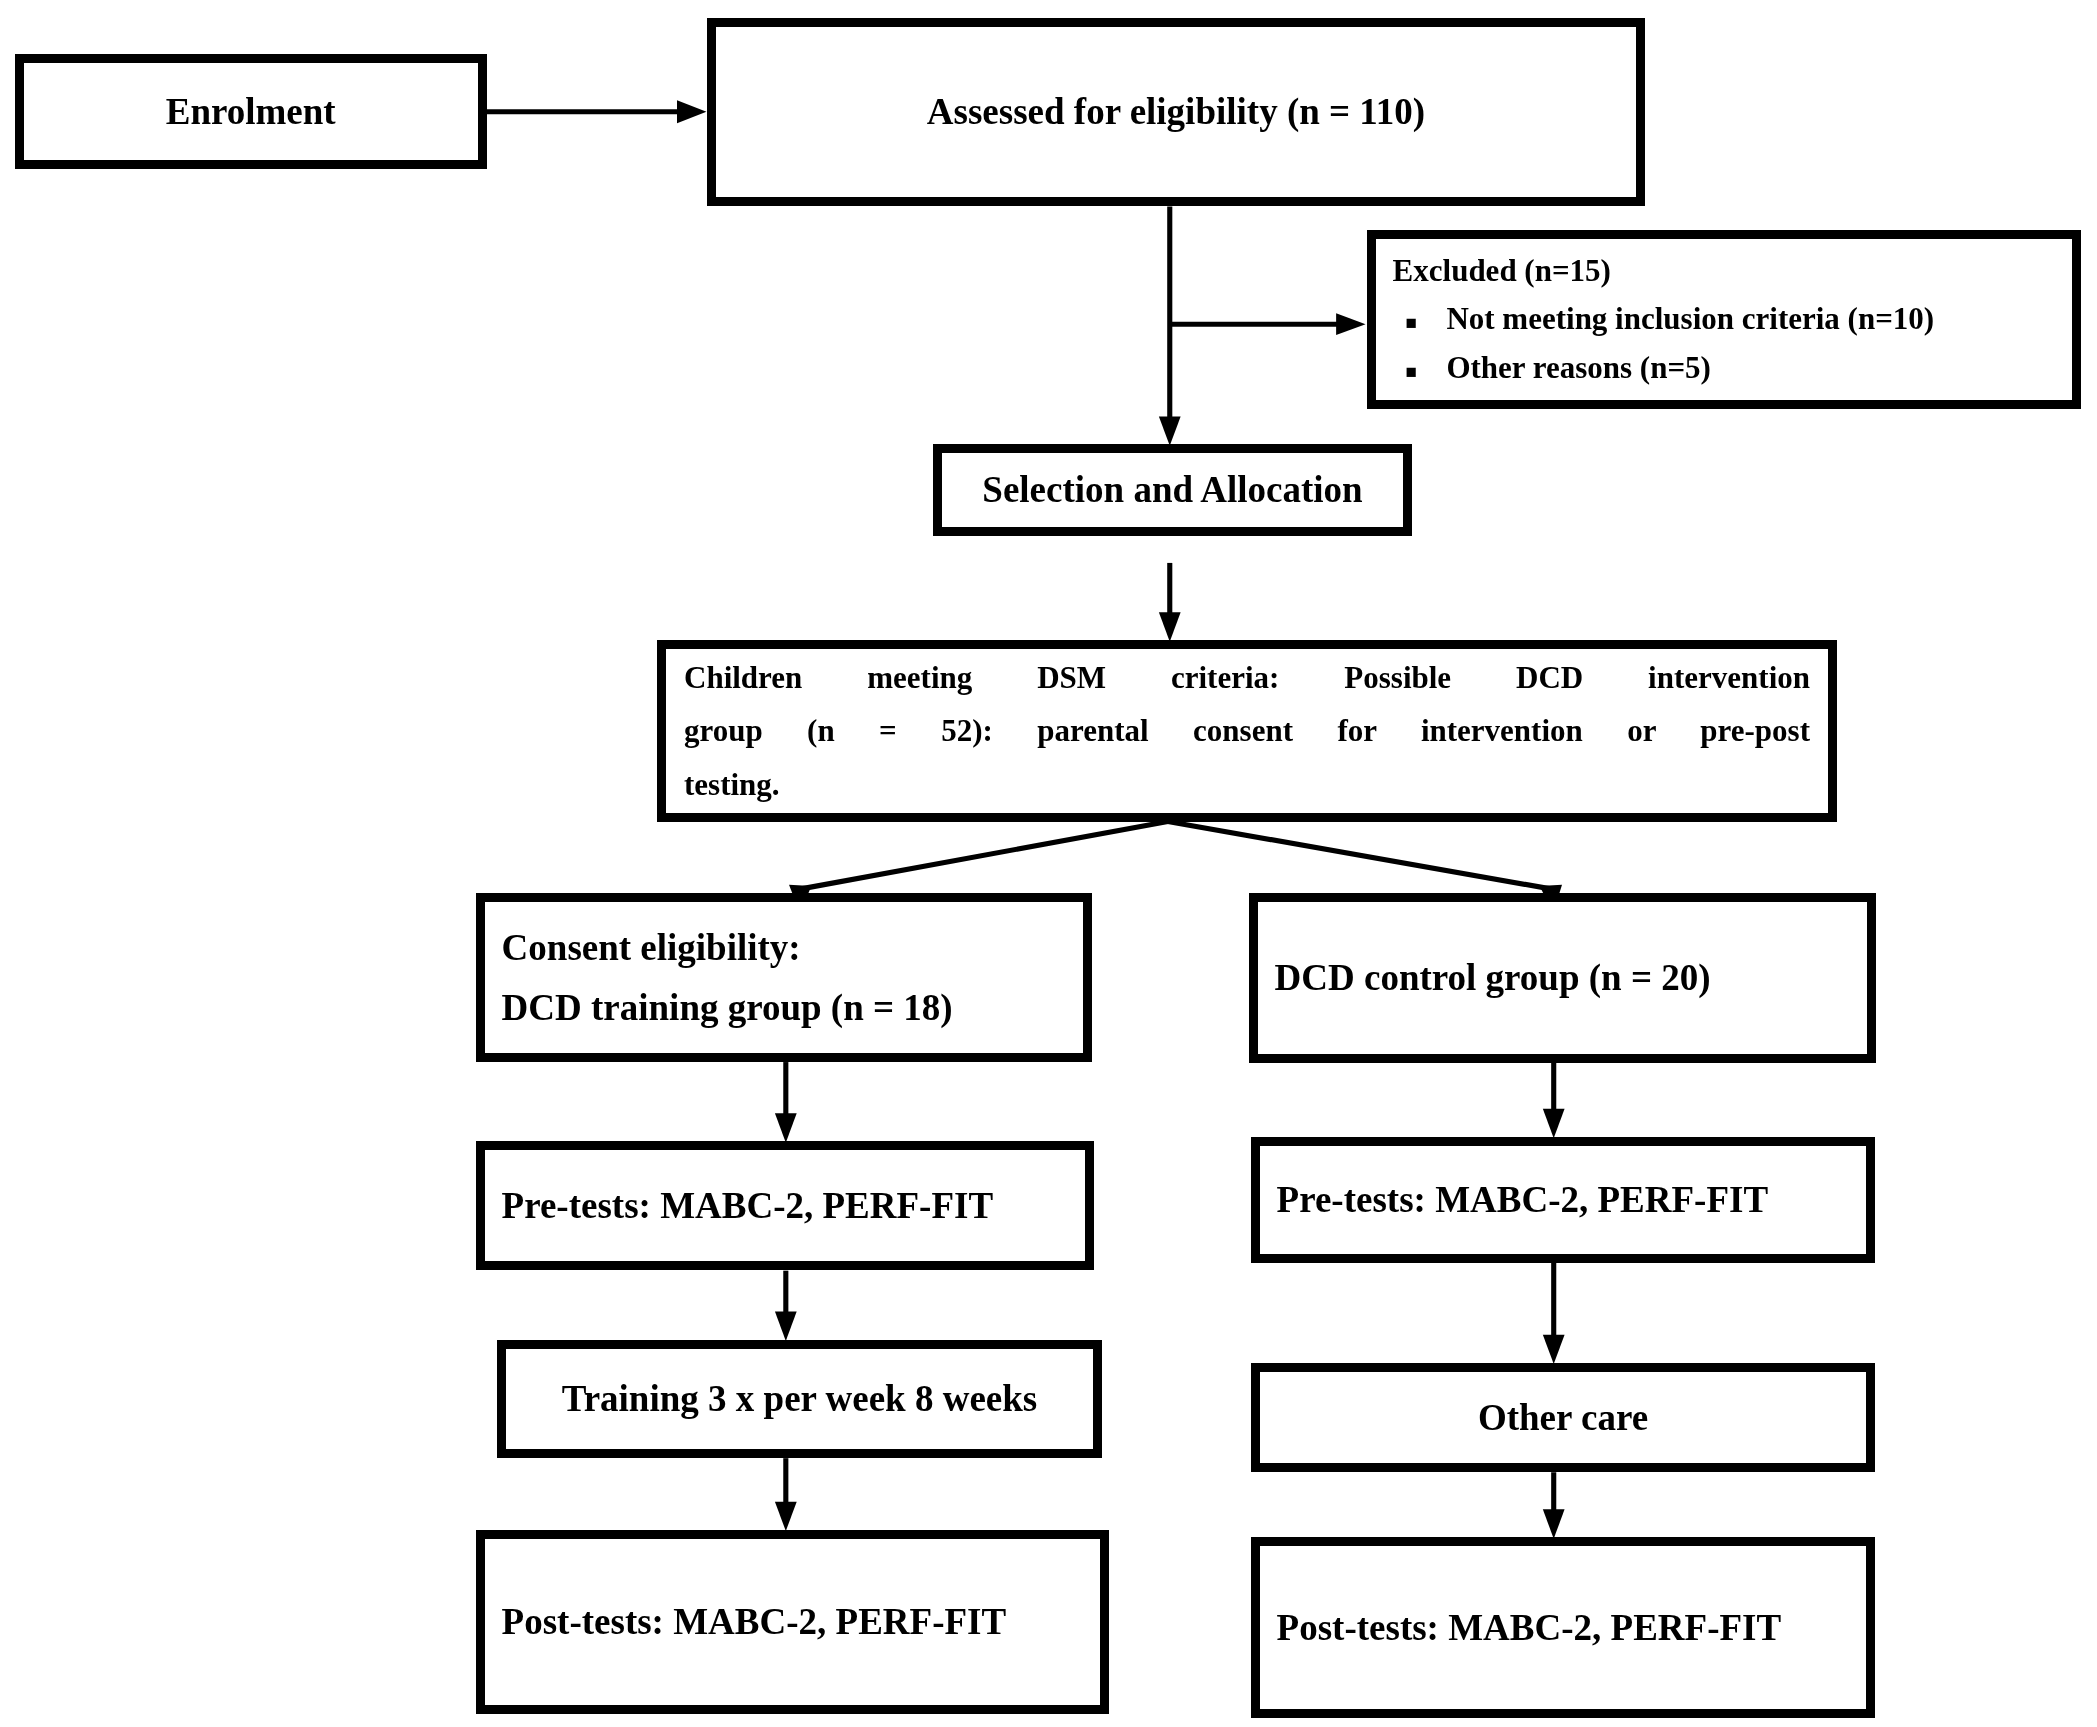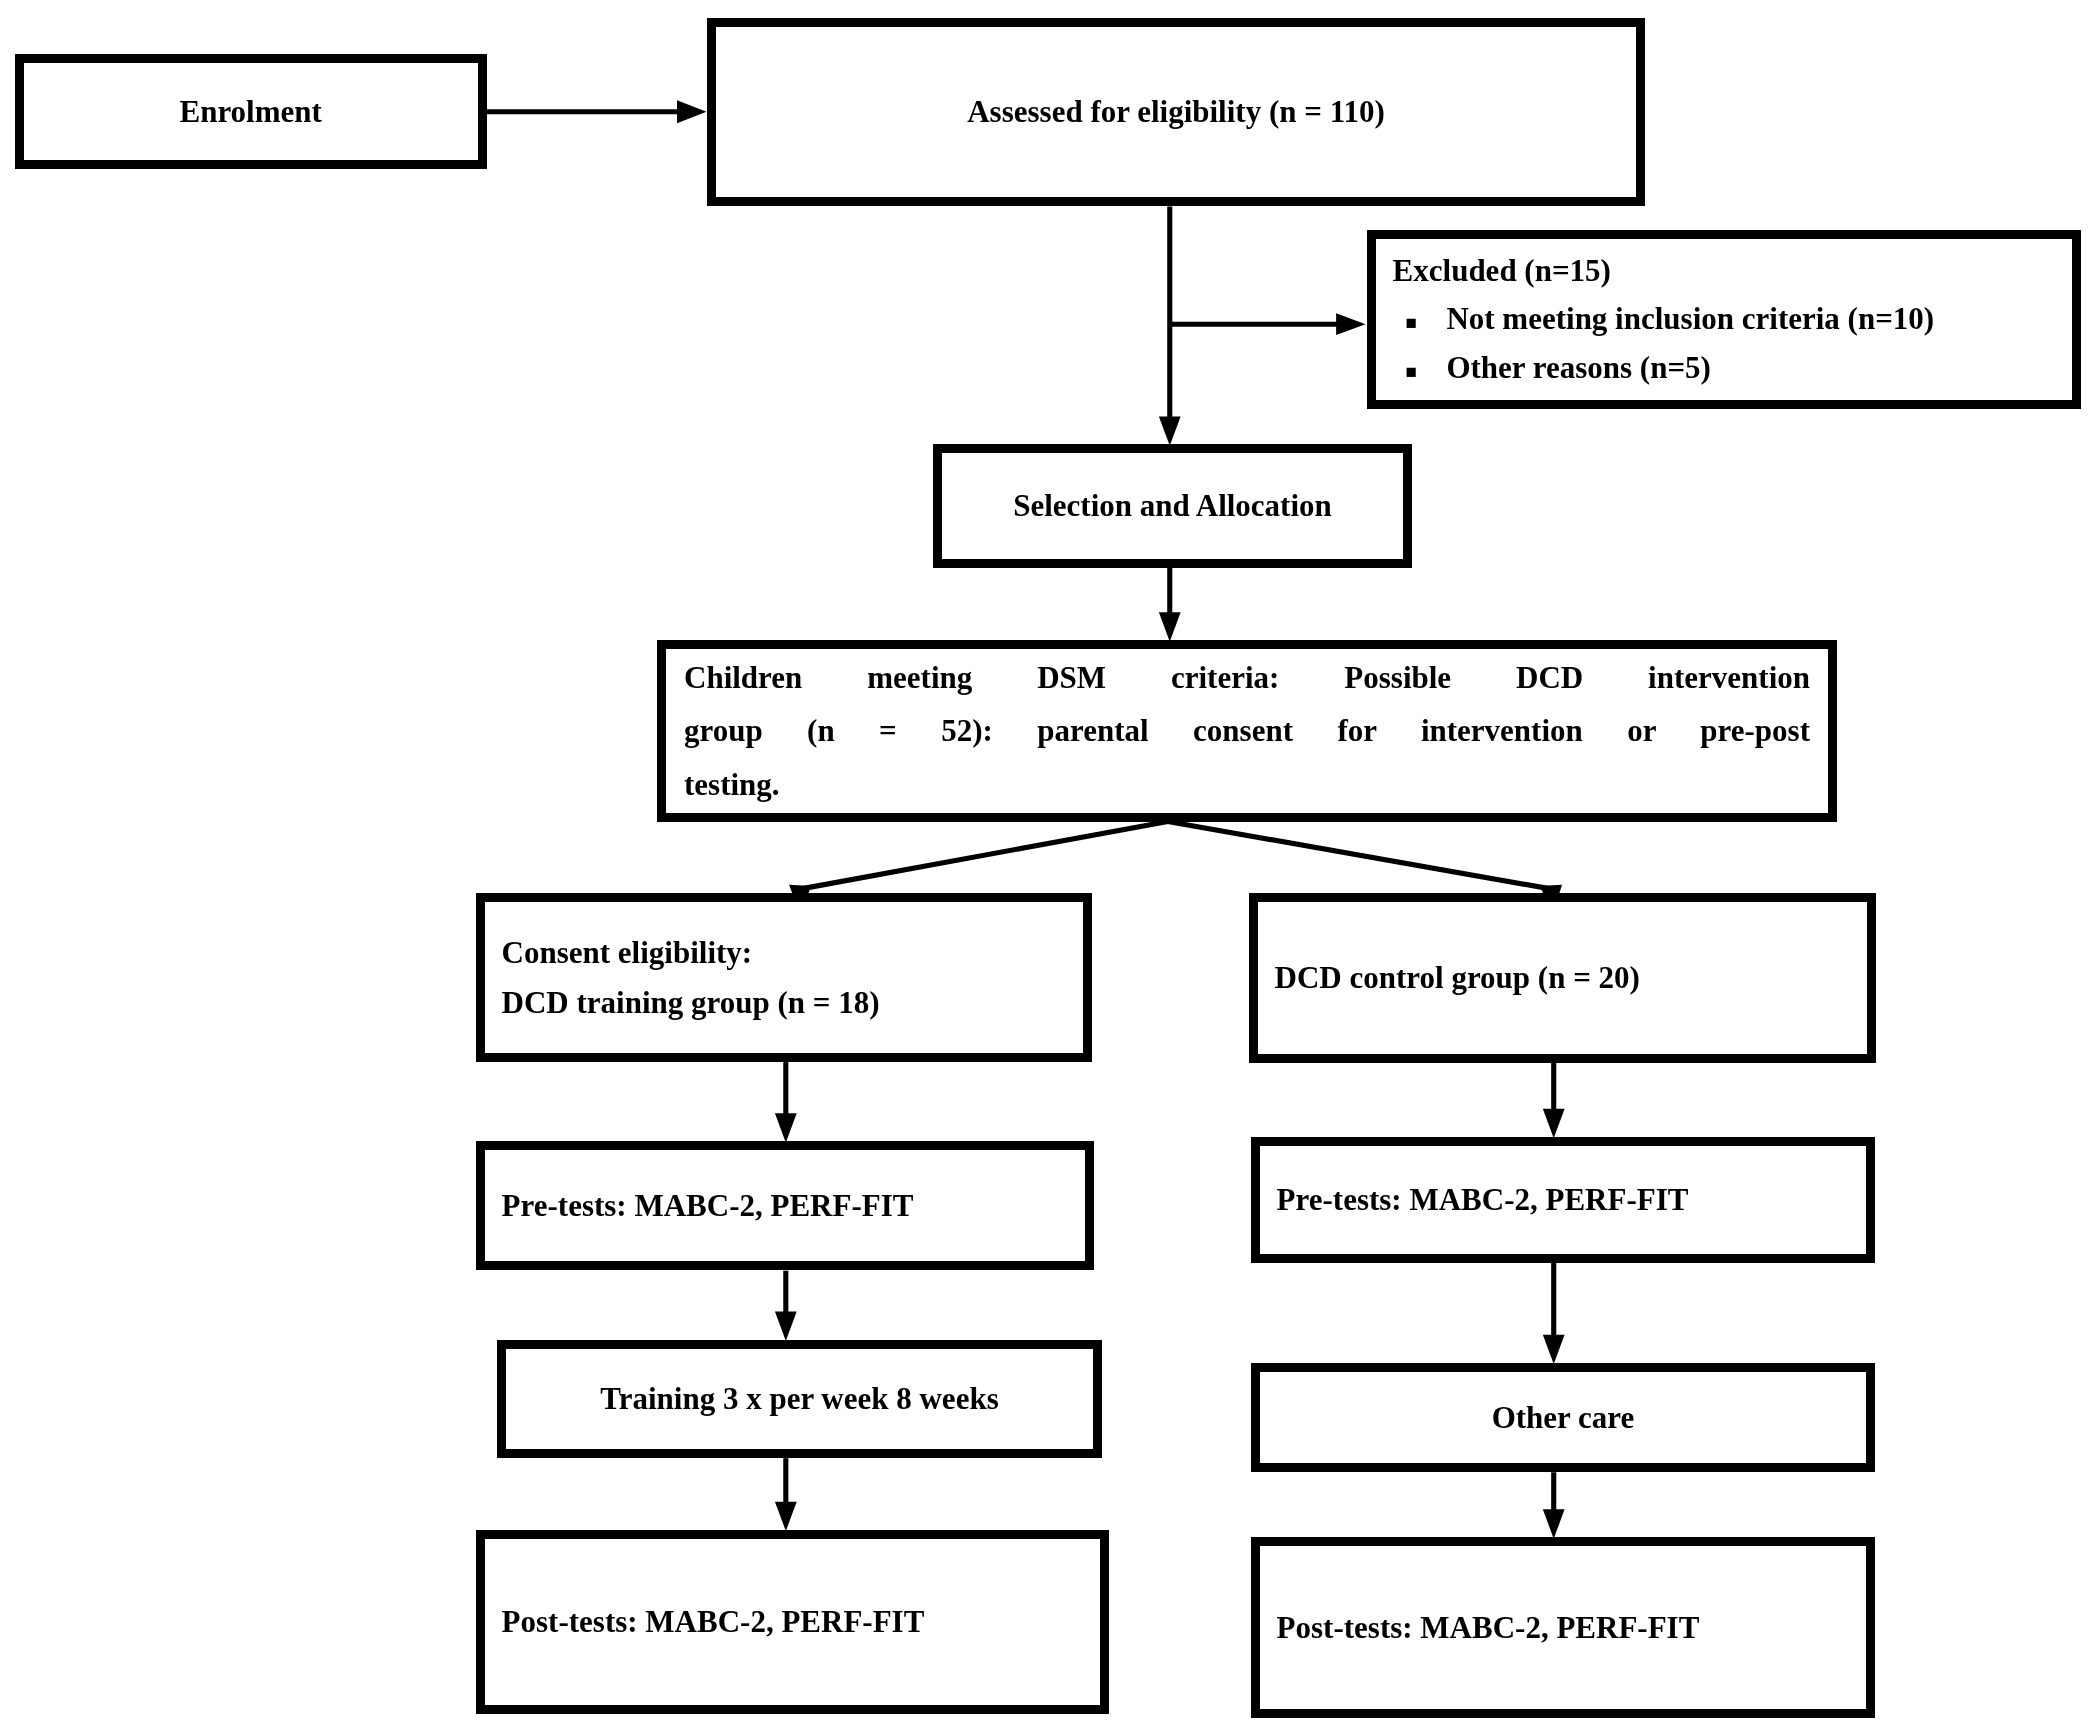--- a/index.html
+++ b/index.html
@@ -19,21 +19,21 @@
   }
   .connectors line { stroke:#000000; stroke-width:8; }
   .connectors polygon { fill:#000000; }
   .node {
     position:absolute;
     box-sizing:border-box;
     border:9.6px solid #000000;
     background:#ffffff;
     display:flex;
     align-items:center;
-    font-size:31px;
+    font-size:37px;
     line-height:1.4;
   }
   .center { justify-content:center; text-align:center; padding:0 12.8px; }
   .leftal { justify-content:flex-start; text-align:left; padding-left:16.6px; padding-right:11.5px; }
   .dsm { font-size:31px; padding:0 18px; }
   .dsm-inner { width:100%; }
   .dsm-inner .jline { text-align:justify; text-align-last:justify; line-height:1.72; }
   .dsm-inner .lastline { text-align:left; line-height:1.72; }
   .two-lines div { line-height:1.6; }
   .excluded { font-size:31px; padding:0 12.8px 0 16.6px; }
@@ -112,21 +112,21 @@
         <span class="bullet-marker">■</span>
         <span>Not meeting inclusion criteria (n=10)</span>
       </div>
       <div class="bullet-row">
         <span class="bullet-marker">■</span>
         <span>Other reasons (n=5)</span>
       </div>
     </div>
   </div>
 
-  <div class="node center" style="left:933px; top:444px; width:479px; height:124px;">
+  <div class="node center" style="left:933px; top:444px; width:479px; height:92px;">
     <span>Selection and Allocation</span>
   </div>
 
   <div class="node leftal dsm" style="left:657px; top:640px; width:1180px; height:182px;">
     <div class="dsm-inner">
       <div class="jline">Children meeting DSM criteria: Possible DCD intervention</div>
       <div class="jline">group (n = 52): parental consent for intervention or pre-post</div>
       <div class="lastline">testing.</div>
     </div>
   </div>

